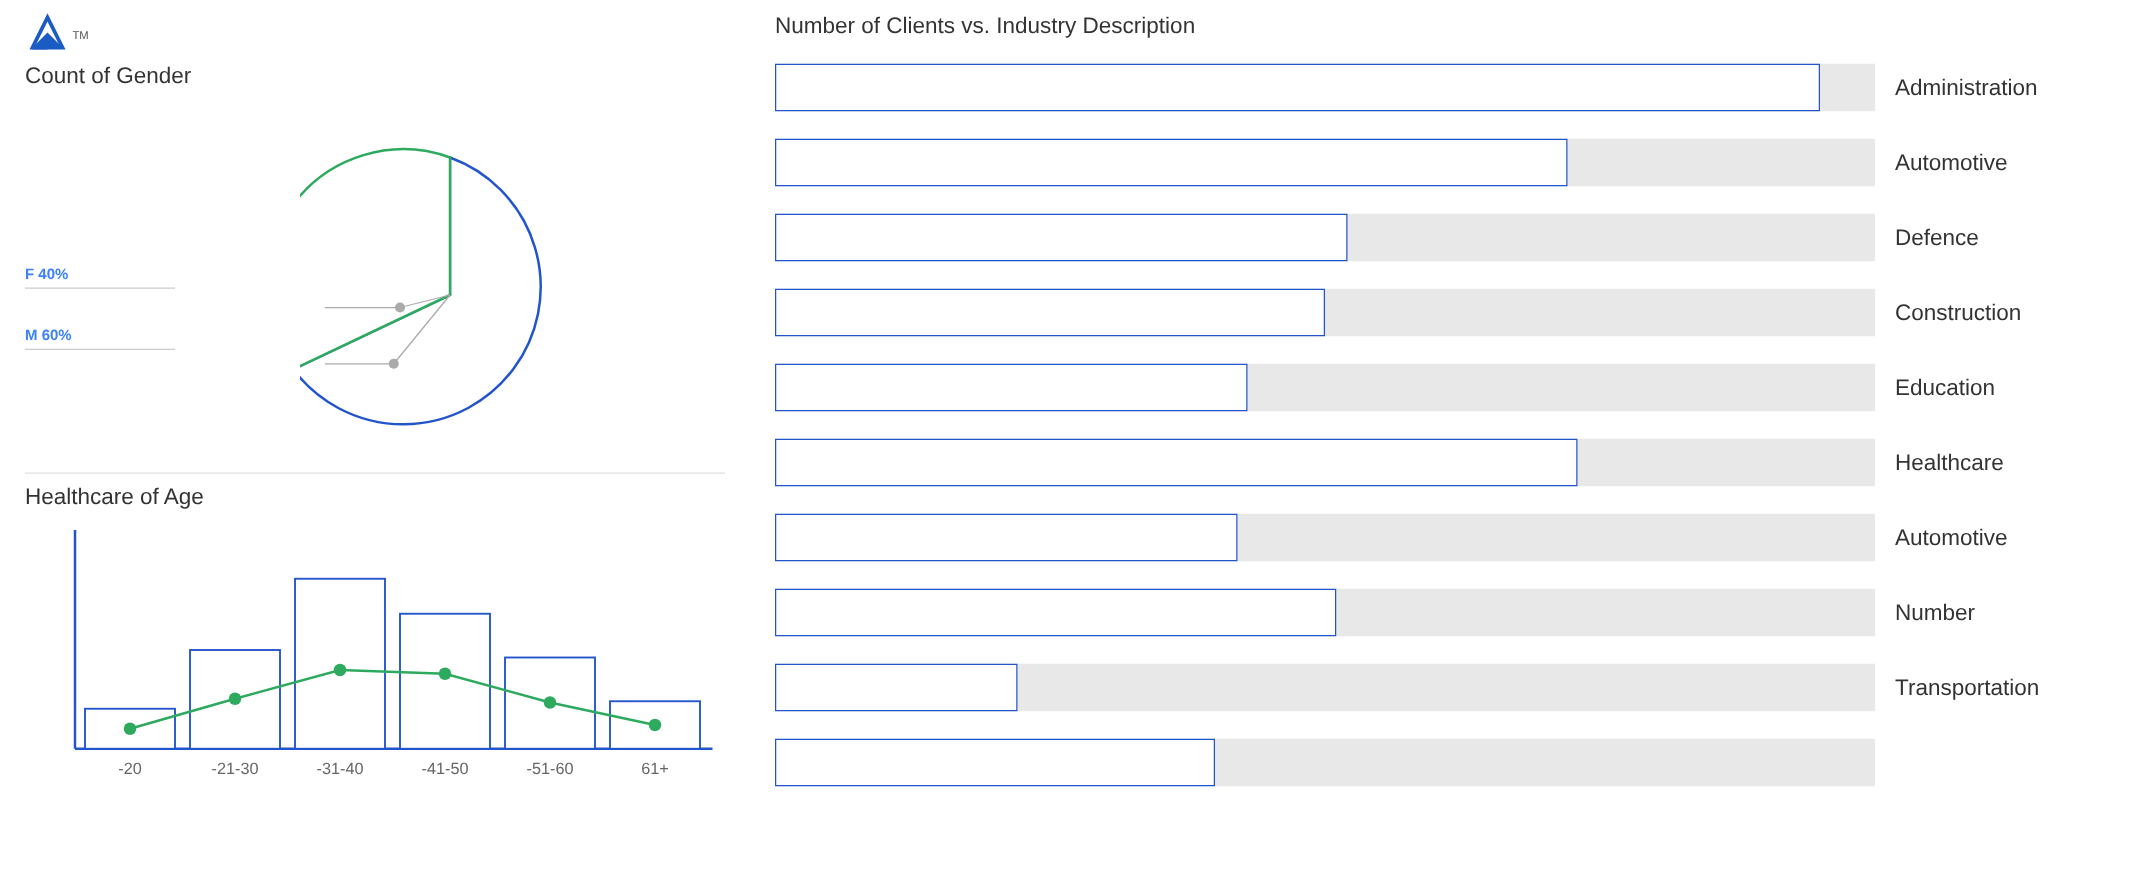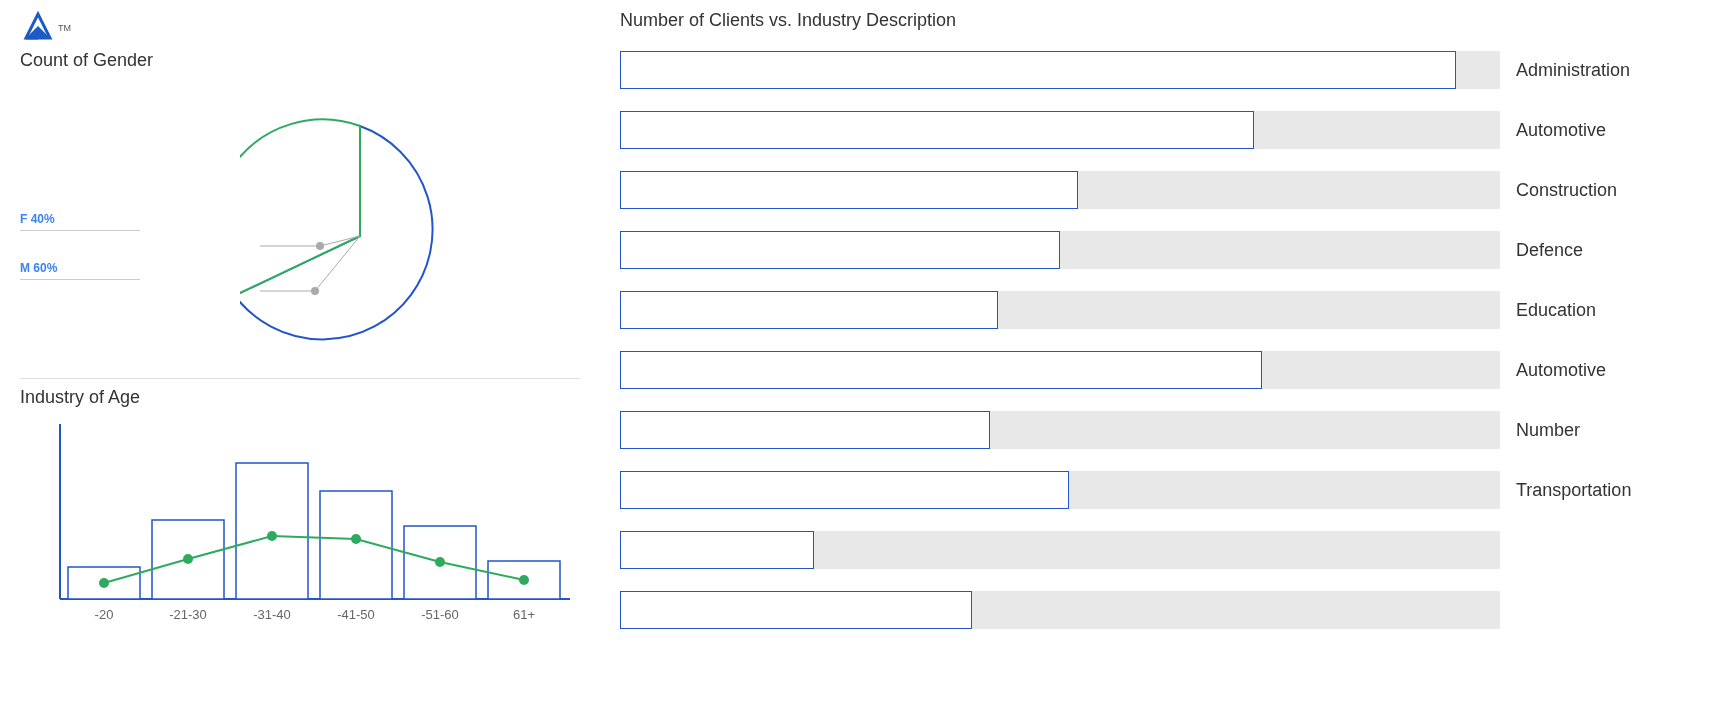--- a/index.html
+++ b/index.html
@@ -224,21 +224,21 @@
           <circle cx="80" cy="130" r="4" fill="#aaa"></circle>
           <line x1="80" y1="130" x2="20" y2="130" stroke="#aaa" stroke-width="1"></line>
         </svg>
       </div>
     </div>
   </div>
 
   <div class="divider"></div>
 
   <div class="histogram-section">
-    <div class="chart-title">Industry of Age</div>
+    <div class="chart-title">Healthcare of Age</div>
     <div class="histogram-container">
       <svg width="560" height="220" viewBox="0 0 560 220">
 
         <line x1="40" y1="10" x2="40" y2="185" stroke="#2255cc" stroke-width="2"></line>
         <line x1="40" y1="185" x2="550" y2="185" stroke="#2255cc" stroke-width="2"></line>
 
         <rect x="48" y="153" width="72" height="32" fill="white" stroke="#2255cc" stroke-width="1.5"></rect>
 
         <rect x="132" y="106" width="72" height="79" fill="white" stroke="#2255cc" stroke-width="1.5"></rect>
 
@@ -322,21 +322,22 @@
         <div class="bar-row">
           <div class="bar-bg">
             <div class="bar-fill" style="width: 40%;"></div>
           </div>
         </div>
       </div>
     <div class="industry-labels">
 
     <div class="industry-label">Administration</div>
         <div class="industry-label">Automotive</div>
+        <div class="industry-label">Defence</div>
         <div class="industry-label">Construction</div>
-        <div class="industry-label">Defence</div>
         <div class="industry-label">Education</div>
+        <div class="industry-label">Healthcare</div>
         <div class="industry-label">Automotive</div>
         <div class="industry-label">Number</div>
         <div class="industry-label">Transportation</div>
       </div>
   </div>
 </div>
 
 </body></html>

